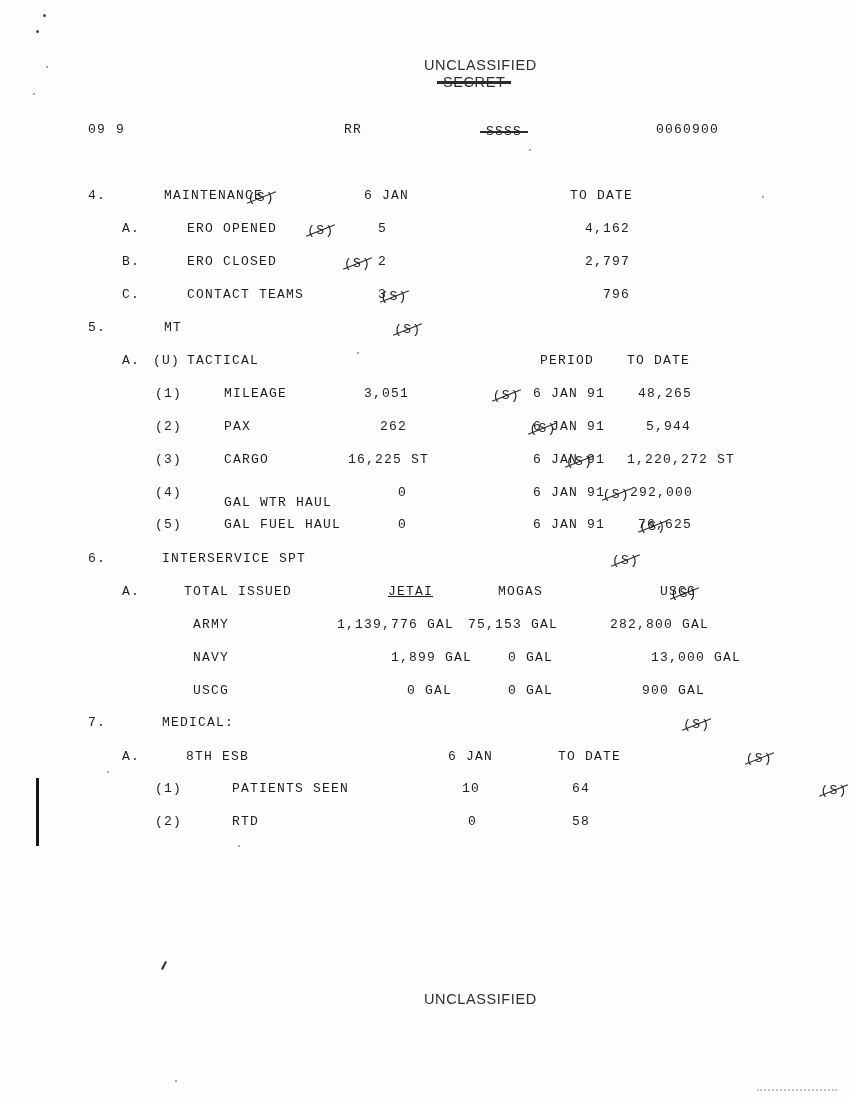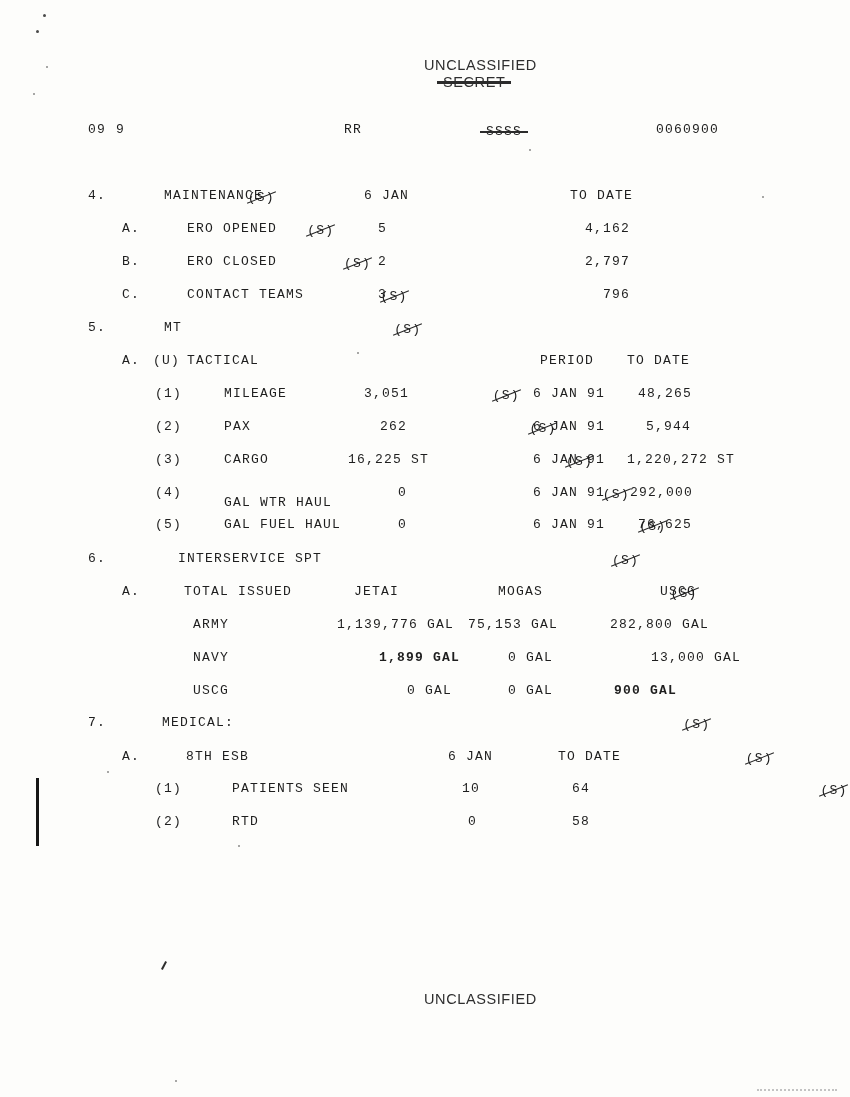--- a/index.html
+++ b/index.html
@@ -119,43 +119,43 @@
   <span class="t" style="left:155px; top:517px;">(5)</span>
   <span class="t slash" style="left:192px; top:517px;">(S)</span>
   <span class="t" style="left:224px; top:517px;">GAL FUEL HAUL</span>
   <span class="t" style="left:398px; top:517px;">0</span>
   <span class="t" style="left:533px; top:517px;">6 JAN 91</span>
   <span class="t" style="left:638px; top:517px;">76,625</span>
 
   
   <span class="t" style="left:88px;  top:551px;">6.</span>
   <span class="t slash" style="left:128px; top:551px;">(S)</span>
-  <span class="t" style="left:162px; top:551px;margin-left:16px;">INTERSERVICE SPT</span>
+  <span class="t" style="left:162px; top:551px;">INTERSERVICE SPT</span>
 
   <span class="t" style="left:122px; top:584px;">A.</span>
   <span class="t slash" style="left:150px; top:584px;">(S)</span>
   <span class="t" style="left:184px; top:584px;">TOTAL ISSUED</span>
-  <span class="t" style="left:354px; top:584px;">JETAI</span>
+  <span class="t" style="left:388px; top:584px;text-decoration:underline;">JETAI</span>
   <span class="t" style="left:498px; top:584px;">MOGAS</span>
   <span class="t" style="left:660px; top:584px;">USCG</span>
 
   <span class="t" style="left:193px; top:617px;">ARMY</span>
   <span class="t" style="left:337px; top:617px;">1,139,776 GAL</span>
   <span class="t" style="left:468px; top:617px;">75,153 GAL</span>
   <span class="t" style="left:610px; top:617px;">282,800 GAL</span>
 
   <span class="t" style="left:193px; top:650px;">NAVY</span>
-  <span class="t" style="left:379px; top:650px;font-weight:bold;">1,899 GAL</span>
+  <span class="t" style="left:391px; top:650px;">1,899 GAL</span>
   <span class="t" style="left:508px; top:650px;">0 GAL</span>
   <span class="t" style="left:651px; top:650px;">13,000 GAL</span>
 
   <span class="t" style="left:193px; top:683px;">USCG</span>
   <span class="t" style="left:407px; top:683px;">0 GAL</span>
   <span class="t" style="left:508px; top:683px;">0 GAL</span>
-  <span class="t" style="left:614px; top:683px;font-weight:bold;">900 GAL</span>
+  <span class="t" style="left:642px; top:683px;">900 GAL</span>
 
   
   <span class="t" style="left:88px;  top:715px;">7.</span>
   <span class="t slash" style="left:126px; top:715px;">(S)</span>
   <span class="t" style="left:162px; top:715px;">MEDICAL:</span>
 
   <span class="t" style="left:122px; top:749px;">A.</span>
   <span class="t slash" style="left:152px; top:749px;">(S)</span>
   <span class="t" style="left:186px; top:749px;">8TH ESB</span>
   <span class="t" style="left:448px; top:749px;">6 JAN</span>

